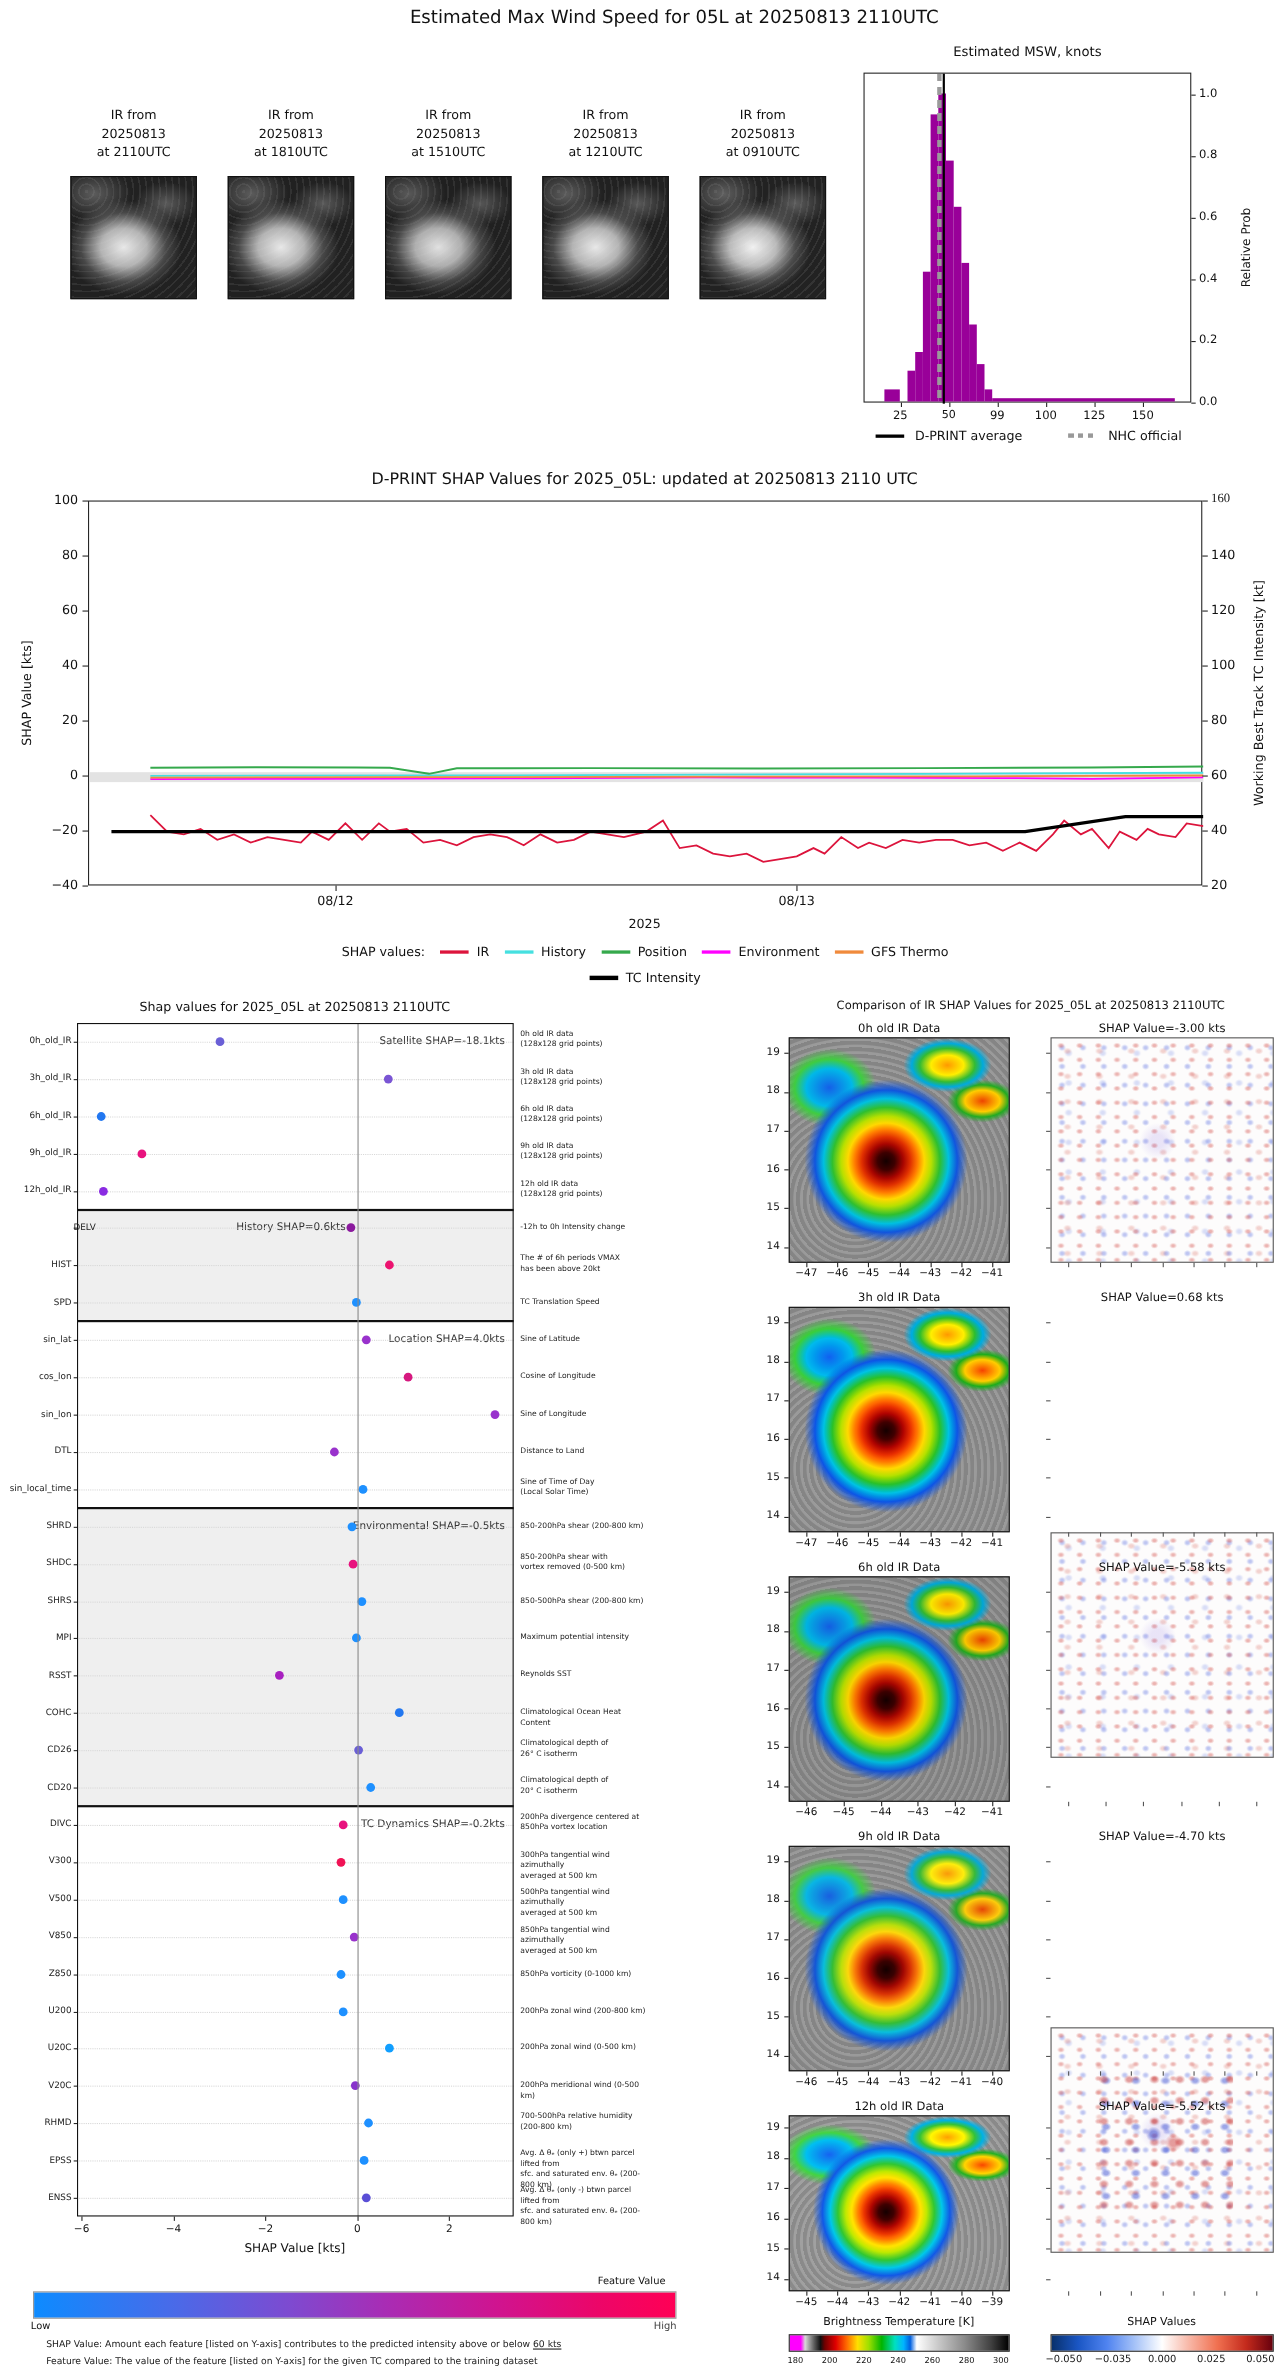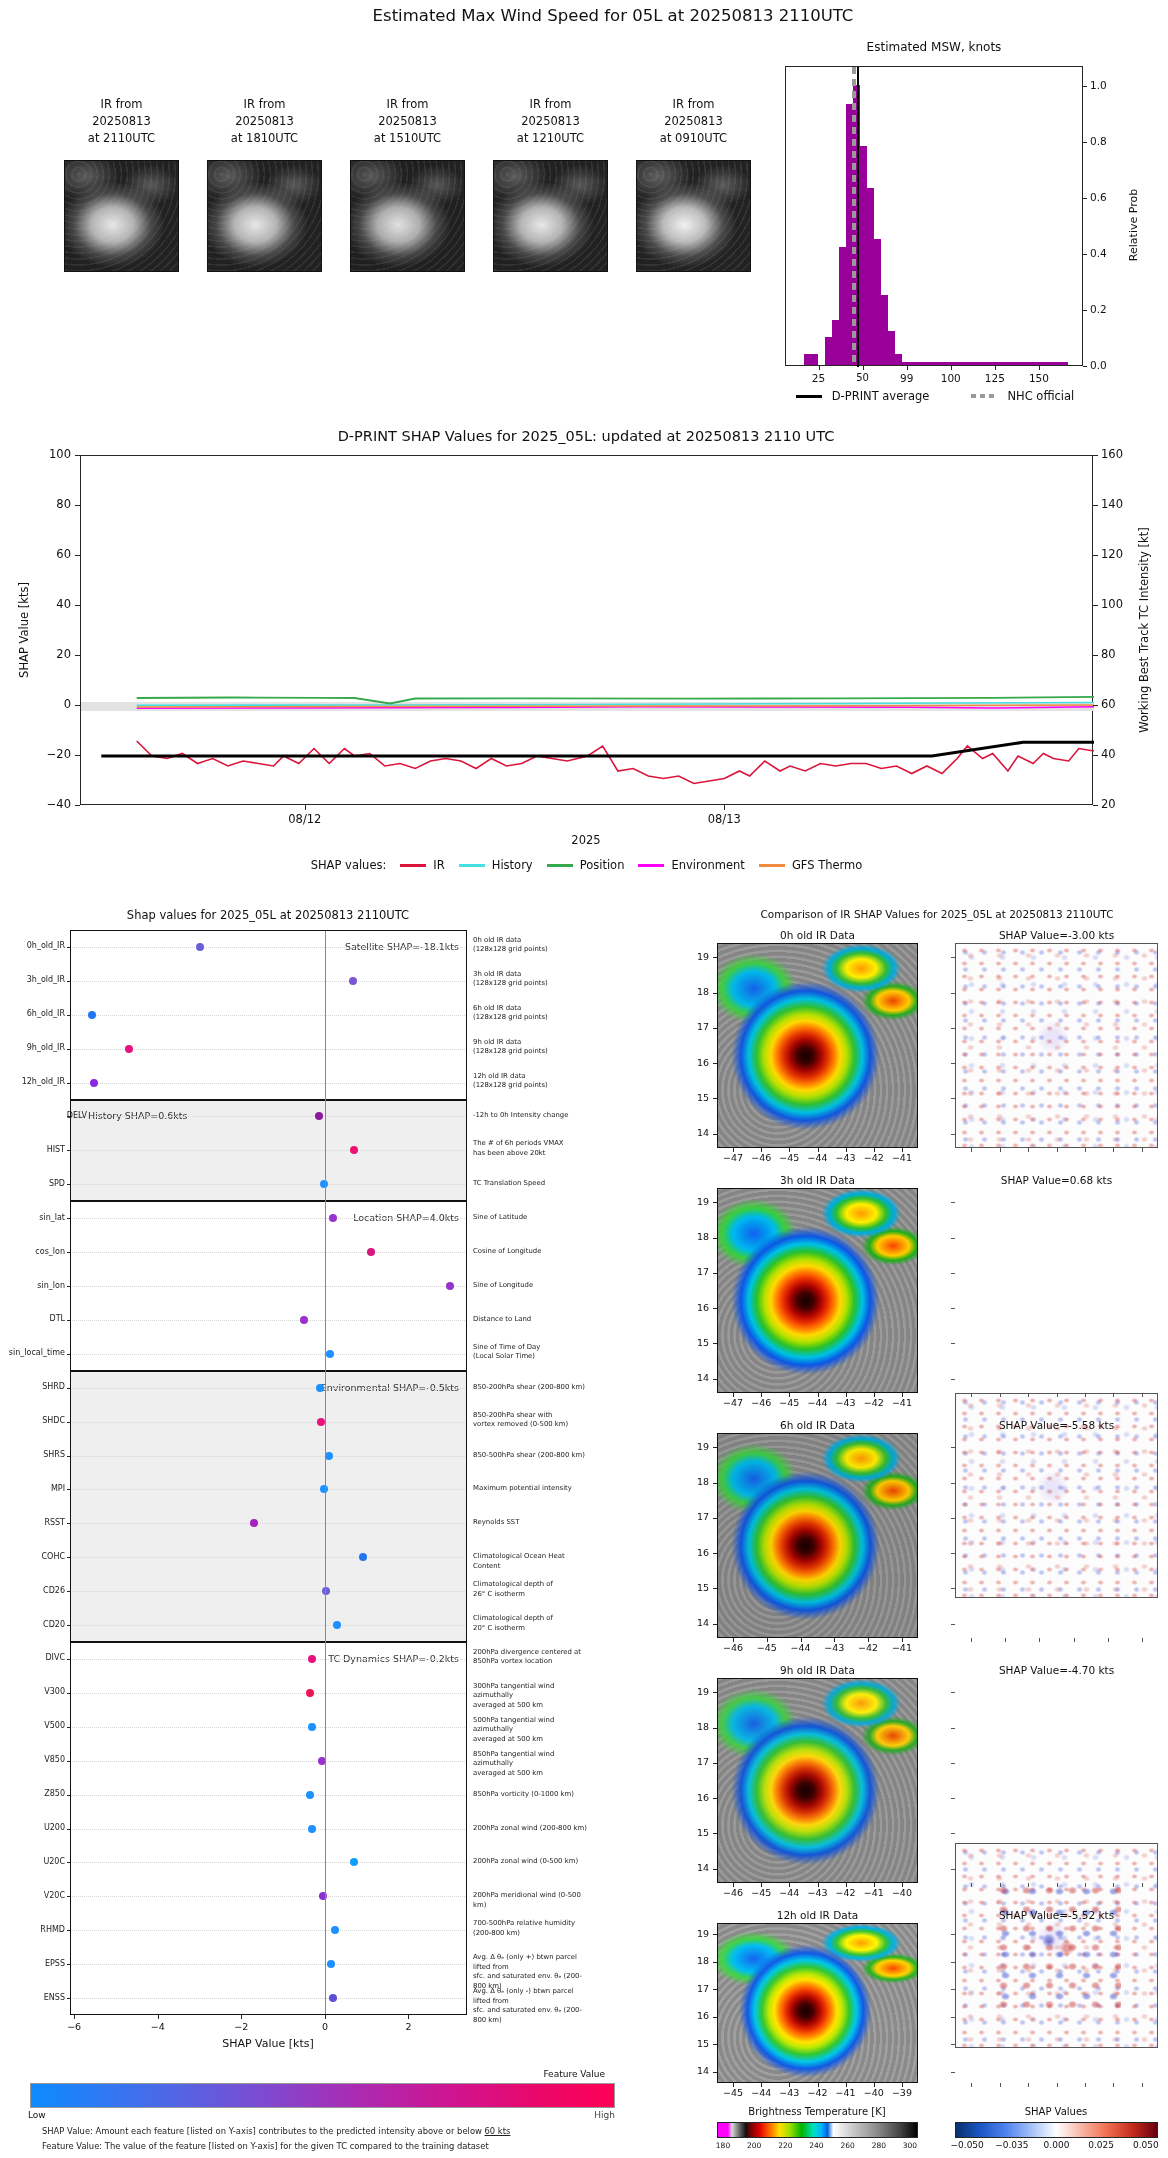--- a/index.html
+++ b/index.html
@@ -134,20 +134,26 @@
         <span class="sw" style="background: rgb(53, 169, 76); height: 3px;"></span>
         <span>Position</span>
       </span>
       <span style="display: inline-flex; align-items: center; gap: 7px;">
         <span class="sw" style="background: rgb(255, 0, 255); height: 3px;"></span>
         <span>Environment</span>
       </span>
       <span style="display: inline-flex; align-items: center; gap: 7px;">
         <span class="sw" style="background: rgb(240, 138, 60); height: 3px;"></span>
         <span>GFS Thermo</span>
+      </span>
+    </div>
+  <div id="p2-legend2" class="abs legend-row" style="left:80px;top:882px;width:1013px;font-size:11.5px;gap:14px;">
+      <span style="display: inline-flex; align-items: center; gap: 7px;">
+        <span class="sw" style="background: rgb(0, 0, 0); height: 4px;"></span>
+        <span>TC Intensity</span>
       </span>
     </div>
 
   <div class="abs ctr" style="left:268px;top:908px;font-size:11.5px;white-space:nowrap;">Shap values for 2025_05L at 20250813 2110UTC</div>
   <div id="p3-plot" class="abs" style="left:0;top:0;width:0;height:0;"></div>
   <div class="abs ctr" style="left:268px;top:2037px;font-size:11px;">SHAP Value [kts]</div>
   <div class="abs" style="left:0;top:2069px;width:605px;text-align:right;font-size:9px;">Feature Value</div>
   <div class="abs cb-feature" style="left:30px;top:2083px;width:585px;height:25px;border:1px solid #999;box-sizing:border-box;"></div>
   <div class="abs" style="left:28px;top:2110px;font-size:9px;">Low</div>
   <div class="abs" style="left:560px;top:2110px;width:55px;text-align:right;font-size:9px;color:#444;">High</div>
@@ -424,21 +430,21 @@
     <div class="abs" style="left: 35px; top: 597px; width: 36px; text-align: right; font-size: 11.5px;">40</div>
     <div class="abs" style="left: 75px; top: 655px; width: 5px; height: 1px; background: rgb(38, 38, 38);"></div>
     <div class="abs" style="left: 35px; top: 647px; width: 36px; text-align: right; font-size: 11.5px;">20</div>
     <div class="abs" style="left: 75px; top: 705px; width: 5px; height: 1px; background: rgb(38, 38, 38);"></div>
     <div class="abs" style="left: 35px; top: 697px; width: 36px; text-align: right; font-size: 11.5px;">0</div>
     <div class="abs" style="left: 75px; top: 755px; width: 5px; height: 1px; background: rgb(38, 38, 38);"></div>
     <div class="abs" style="left: 35px; top: 747px; width: 36px; text-align: right; font-size: 11.5px;">−20</div>
     <div class="abs" style="left: 75px; top: 805px; width: 5px; height: 1px; background: rgb(38, 38, 38);"></div>
     <div class="abs" style="left: 35px; top: 797px; width: 36px; text-align: right; font-size: 11.5px;">−40</div>
     <div class="abs" style="left: 1093px; top: 455px; width: 5px; height: 1px; background: rgb(38, 38, 38);"></div>
-    <div class="abs" style="left: 1101px; top: 447px; font-size: 11.5px;">160</div>
+    <div class="abs" style="left: 1101px; top: 447px; font-size: 11.5px; font-family: Liberation Serif, serif;">160</div>
     <div class="abs" style="left: 1093px; top: 505px; width: 5px; height: 1px; background: rgb(38, 38, 38);"></div>
     <div class="abs" style="left: 1101px; top: 497px; font-size: 11.5px;">140</div>
     <div class="abs" style="left: 1093px; top: 555px; width: 5px; height: 1px; background: rgb(38, 38, 38);"></div>
     <div class="abs" style="left: 1101px; top: 547px; font-size: 11.5px;">120</div>
     <div class="abs" style="left: 1093px; top: 605px; width: 5px; height: 1px; background: rgb(38, 38, 38);"></div>
     <div class="abs" style="left: 1101px; top: 597px; font-size: 11.5px;">100</div>
     <div class="abs" style="left: 1093px; top: 655px; width: 5px; height: 1px; background: rgb(38, 38, 38);"></div>
     <div class="abs" style="left: 1101px; top: 647px; font-size: 11.5px;">80</div>
     <div class="abs" style="left: 1093px; top: 705px; width: 5px; height: 1px; background: rgb(38, 38, 38);"></div>
     <div class="abs" style="left: 1101px; top: 697px; font-size: 11.5px;">60</div>
@@ -476,21 +482,21 @@
     <div class="abs pre" style="left: 473px; top: 1037.67px; width: 116px; font-size: 6.9px; line-height: 9.5px; color: rgb(34, 34, 34);">9h old IR data
 (128x128 grid points)</div>
     <div class="abs" style="left: 70px; top: 1082.58px; width: 397px; height: 0px; border-top: 1px dotted rgb(216, 216, 216);"></div>
     <div class="abs" style="left: 0px; top: 1077.08px; width: 65px; text-align: right; font-size: 8px; color: rgb(34, 34, 34);">12h_old_IR</div>
     <div class="abs" style="left: 67px; top: 1082.58px; width: 3px; height: 1px; background: rgb(38, 38, 38);"></div>
     <div class="abs" style="left: 90.2379px; top: 1078.58px; width: 8px; height: 8px; border-radius: 50%; background: rgb(138, 43, 226);"></div>
     <div class="abs pre" style="left: 473px; top: 1071.58px; width: 116px; font-size: 6.9px; line-height: 9.5px; color: rgb(34, 34, 34);">12h old IR data
 (128x128 grid points)</div>
     <div class="abs" style="left: 70px; top: 1099.53px; width: 397px; height: 101.719px; background: rgb(239, 239, 239);"></div>
     <div class="abs" style="left: 70px; top: 1098.53px; width: 397px; height: 2px; background: rgb(17, 17, 17);"></div>
-    <div class="abs" style="left: 88px; top: 1110.48px; width: 389px; text-align: left; font-size: 9.5px; color: rgb(51, 51, 51);">History SHAP=0.6kts</div>
+    <div class="abs" style="left: 70px; top: 1110.48px; width: 389px; text-align: center; font-size: 9.5px; color: rgb(51, 51, 51);">History SHAP=0.6kts</div>
     <div class="abs" style="left: 70px; top: 1116.48px; width: 397px; height: 0px; border-top: 1px dotted rgb(216, 216, 216);"></div>
     <div class="abs" style="left: 0px; top: 1110.98px; width: 65px; text-align: right; font-size: 8px; color: rgb(34, 34, 34); margin-left: 22px;">DELV</div>
     <div class="abs" style="left: 67px; top: 1116.48px; width: 3px; height: 1px; background: rgb(38, 38, 38);"></div>
     <div class="abs" style="left: 314.647px; top: 1112.48px; width: 8px; height: 8px; border-radius: 50%; background: rgb(139, 26, 158);"></div>
     <div class="abs pre" style="left: 473px; top: 1111.48px; width: 116px; font-size: 6.9px; line-height: 9.5px; color: rgb(34, 34, 34);">-12h to 0h Intensity change</div>
     <div class="abs" style="left: 70px; top: 1150.39px; width: 397px; height: 0px; border-top: 1px dotted rgb(216, 216, 216);"></div>
     <div class="abs" style="left: 0px; top: 1144.89px; width: 65px; text-align: right; font-size: 8px; color: rgb(34, 34, 34);">HIST</div>
     <div class="abs" style="left: 67px; top: 1150.39px; width: 3px; height: 1px; background: rgb(38, 38, 38);"></div>
     <div class="abs" style="left: 350.168px; top: 1146.39px; width: 8px; height: 8px; border-radius: 50%; background: rgb(236, 19, 112);"></div>
     <div class="abs pre" style="left: 473px; top: 1139.39px; width: 116px; font-size: 6.9px; line-height: 9.5px; color: rgb(34, 34, 34);">The # of 6h periods VMAX

